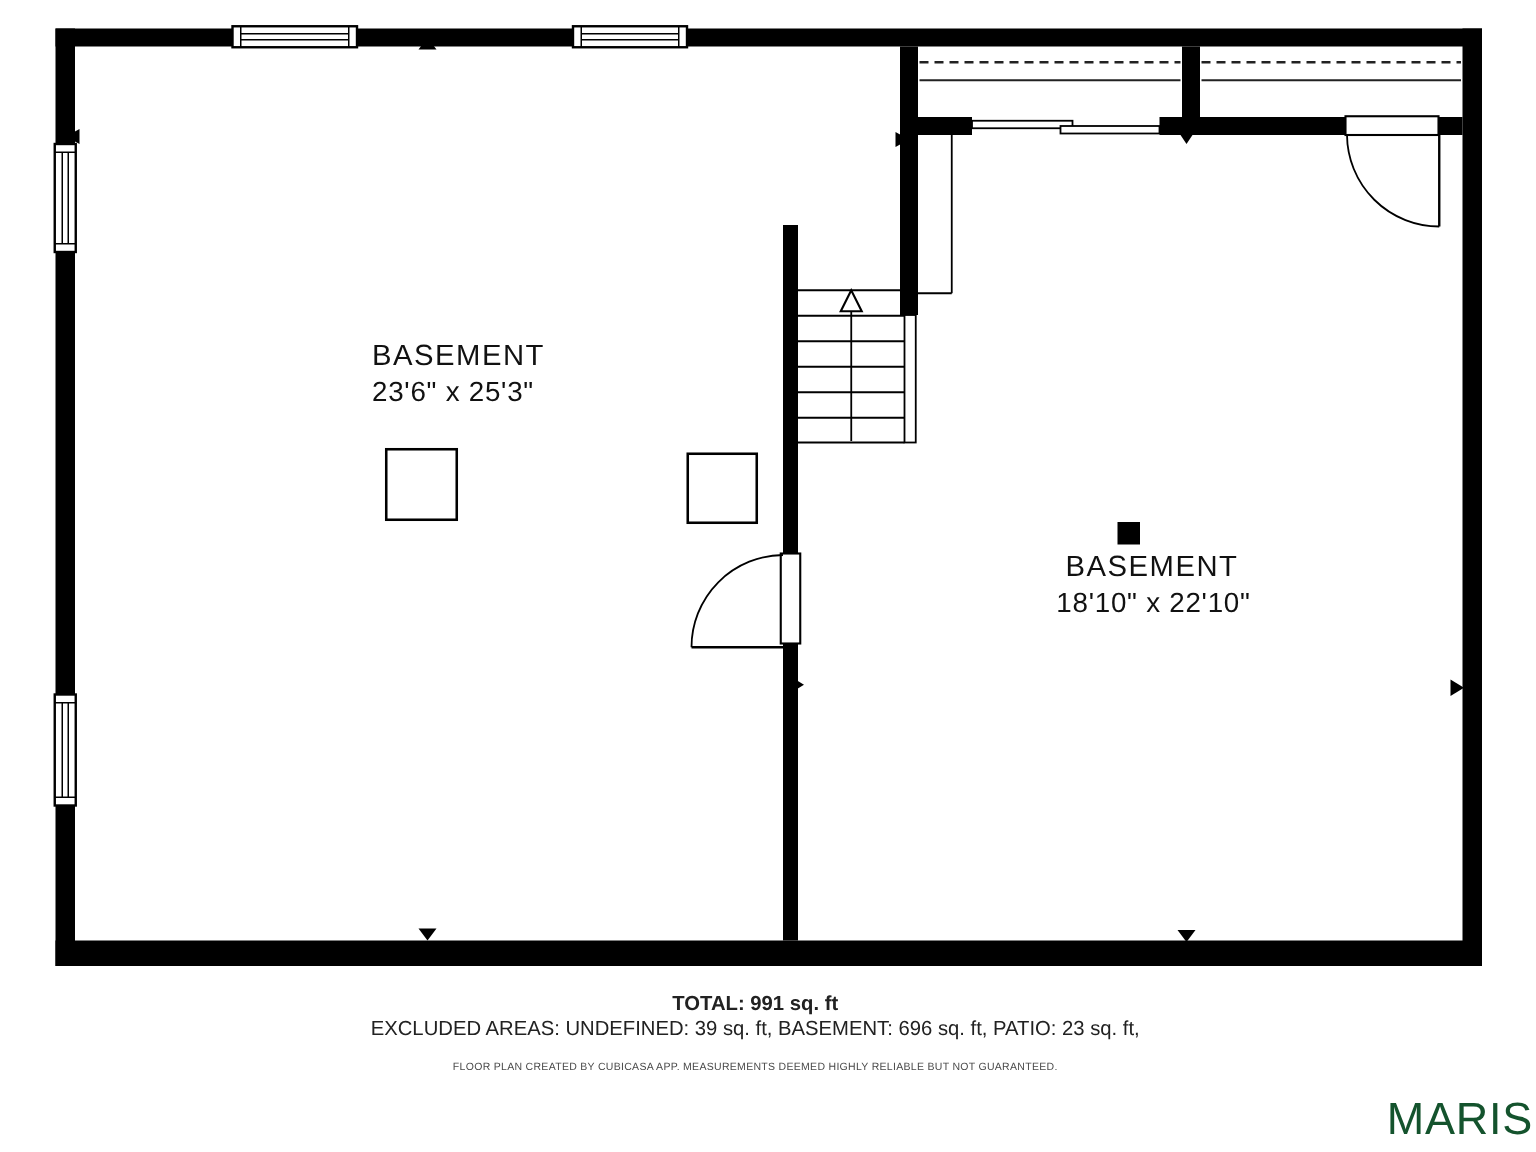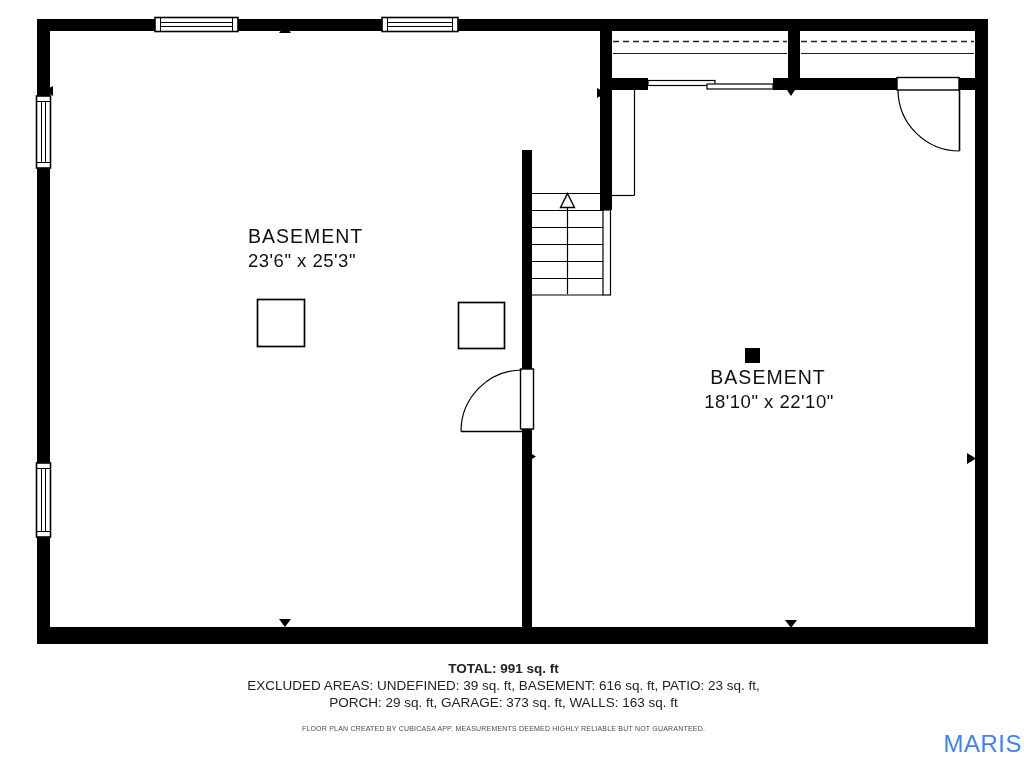--- a/index.html
+++ b/index.html
@@ -28,23 +28,23 @@
   .summary .disclaimer{
     margin-top:13px;
     font-size:7px;
     line-height:9px;
     color:#4a4a4a;
     letter-spacing:0.2px;
   }
   .watermark{
     position:absolute;
     top:730px;right:2px;
-    font-size:24px;
+    font-size:30px;
     letter-spacing:0.5px;
-    color:#3b82f6;
+    color:#14532d;
   }
 </style>
 </head>
 <body>
 
 
 
 <svg width="1024" height="768" viewBox="0 0 1024 768" xmlns="http://www.w3.org/2000/svg">
 
   <g stroke="#222222" fill="none">
@@ -148,22 +148,21 @@
 
   <text class="room-name" x="248" y="243">BASEMENT</text>
   <text class="room-dims" x="248" y="267">23'6" x 25'3"</text>
   <text class="room-name" x="768" y="384" text-anchor="middle">BASEMENT</text>
   <text class="room-dims" x="769" y="408" text-anchor="middle">18'10" x 22'10"</text>
 </svg>
 
 
 <div class="summary">
   <div class="total">TOTAL: 991 sq. ft</div>
-  <div>EXCLUDED AREAS: UNDEFINED: 39 sq. ft, BASEMENT: 616 sq. ft, PATIO: 23 sq. ft,</div>
-  <div>PORCH: 29 sq. ft, GARAGE: 373 sq. ft, WALLS: 163 sq. ft</div>
+  <div>EXCLUDED AREAS: UNDEFINED: 39 sq. ft, BASEMENT: 696 sq. ft, PATIO: 23 sq. ft,</div>
   <div class="disclaimer">FLOOR PLAN CREATED BY CUBICASA APP. MEASUREMENTS DEEMED HIGHLY RELIABLE BUT NOT GUARANTEED.</div>
 </div>
 
 
 <div class="watermark">MARIS</div>
 
 
 
 
 </body></html>

